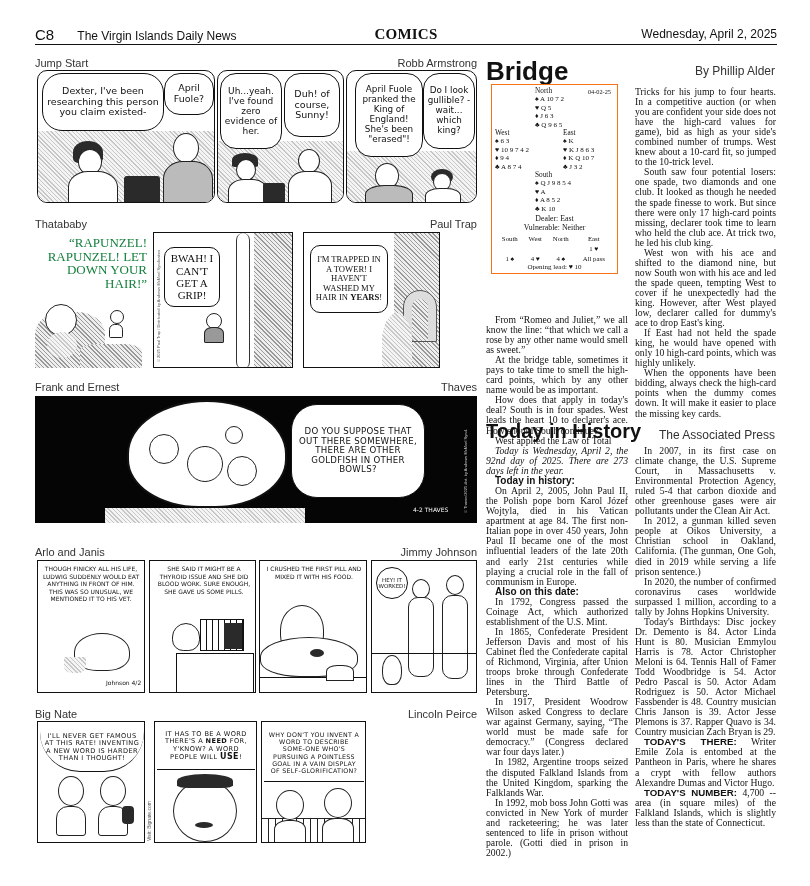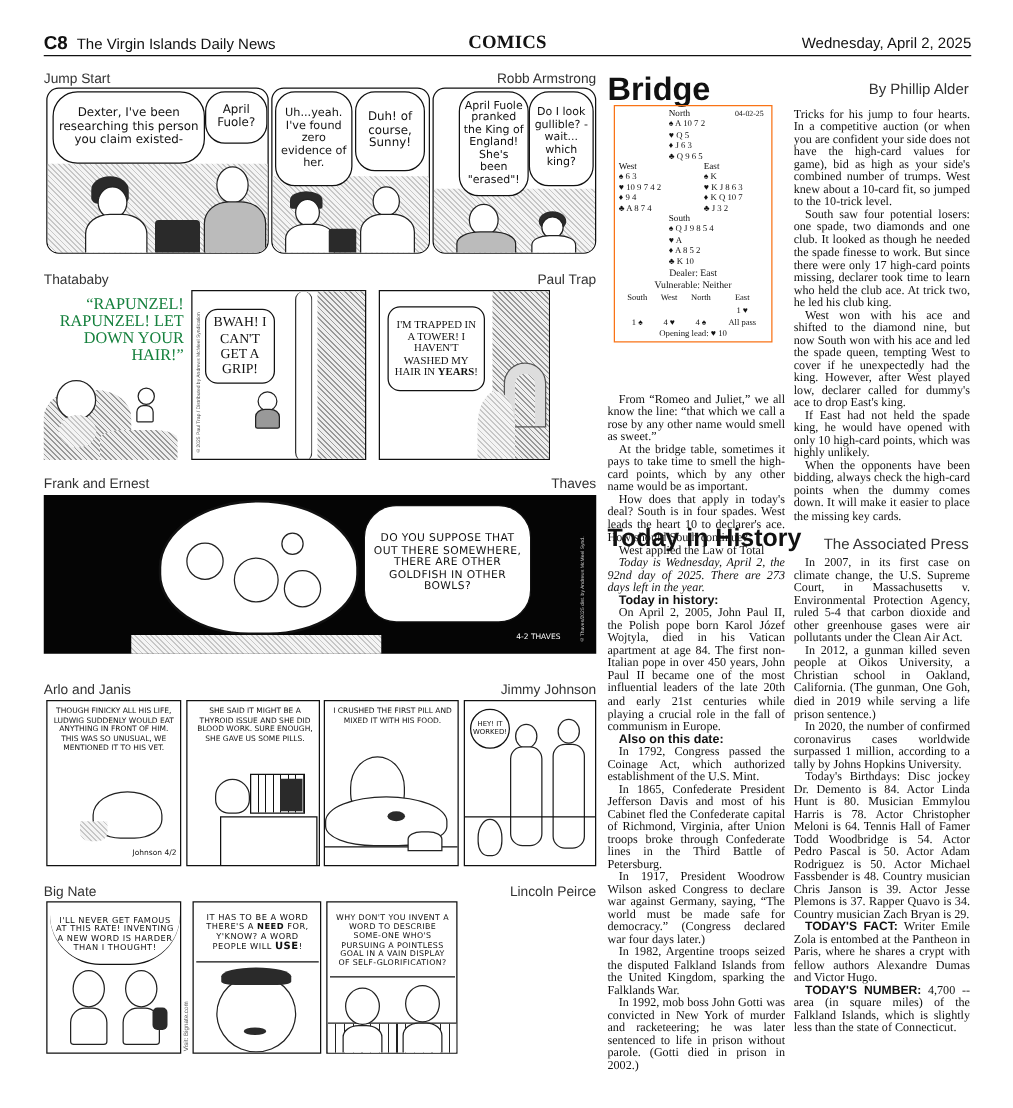--- a/index.html
+++ b/index.html
@@ -2,21 +2,21 @@
 <html><head>
 <meta charset="utf-8">
 <style>
   * { box-sizing: border-box; margin: 0; padding: 0; }
   html, body { width: 810px; height: 886px; background: #ffffff; overflow: hidden; }
   body { position: relative; color: #111; font-family: "Liberation Serif", serif; }
 
   
   .masthead { position: absolute; left: 35px; top: 26px; width: 742px; height: 18px; }
   .masthead .left { position: absolute; left: 0; top: 0; font-family: "Liberation Sans", sans-serif; font-size: 12px; white-space: nowrap; }
-  .masthead .left .page { font-weight: bold; font-size: 15px; margin-right: 4px; }
+  .masthead .left .page { font-weight: normal; font-size: 15px; margin-right: 20px; }
   .masthead .center { position: absolute; left: 0; right: 0; top: 0; text-align: center; font-family: "Liberation Serif", serif; font-weight: bold; font-size: 15px; letter-spacing: 0.2px; }
   .masthead .right { position: absolute; right: 0; top: 1px; font-family: "Liberation Sans", sans-serif; font-size: 12px; }
   .masthead-rule { position: absolute; left: 35px; top: 44px; width: 742px; height: 1px; background: #111; }
 
   
   .strip-label { position: absolute; font-family: "Liberation Sans", sans-serif; font-size: 11px; color: #333; white-space: nowrap; }
   .strip { position: absolute; }
   .panel { position: absolute; border: 1.5px solid #111; background: #fff; overflow: hidden; }
   .panel.rounded { border-radius: 10px; }
   .bubble { position: absolute; background: #fff; border: 1.5px solid #111; border-radius: 14px; text-align: center; font-family: "DejaVu Sans", sans-serif; color: #111; display: flex; align-items: center; justify-content: center; line-height: 1.12; padding: 3px; }
@@ -93,21 +93,21 @@
     <div class="bubble hand" style="left:66px; top:2px; width:56px; height:64px; border-radius:16px; font-size:9.5px;">Duh! of course, Sunny!</div>
   </div>
 
   <div class="panel rounded" style="left:311px; top:0; width:131px; height:133px;">
     <div class="shade-light" style="left:0; top:80px; width:131px; height:53px;"></div>
     <div class="head" style="left:28px; top:92px; width:24px; height:26px;"></div>
     <div class="body-shape" style="left:18px; top:114px; width:48px; height:24px; background:#bbb;"></div>
     <div class="dark-shape" style="left:84px; top:98px; width:22px; height:16px; border-radius:50%;"></div>
     <div class="head" style="left:86px; top:102px; width:18px; height:18px;"></div>
     <div class="body-shape" style="left:78px; top:117px; width:36px; height:20px;"></div>
-    <div class="bubble hand" style="left:20px; top:2px; width:56px; height:84px; border-radius:16px; font-size:8.8px;">April Fuole pranked the King of England! She's been "erased"!</div>
+    <div class="bubble hand" style="left:8px; top:2px; width:68px; height:84px; border-radius:16px; font-size:8.8px;">April Fuole pranked the King of England! She's been "erased"!</div>
     <div class="bubble hand" style="left:76px; top:2px; width:52px; height:76px; border-radius:16px; font-size:8.8px;">Do I look gullible? - wait... which king?</div>
   </div>
 </div>
 
 <div class="strip-label" style="left:35px; top:218px;">Thatababy</div>
 <div class="strip-label" style="right:333px; top:218px;">Paul Trap</div>
 <div class="strip" style="left:35px; top:232px; width:442px; height:136px;">
 
   <div class="serif-caption" style="left:10px; top:4px; width:102px; font-size:13px;">“RAPUNZEL! RAPUNZEL! LET DOWN YOUR HAIR!”</div>
   <div class="shade" style="left:0; top:80px; width:70px; height:56px; border-radius:40% 40% 0 0;"></div>
@@ -304,15 +304,15 @@
   <p>In 1917, President Woodrow Wilson asked Congress to declare war against Germany, saying, “The world must be made safe for democracy.” (Congress declared war four days later.)</p>
   <p>In 1982, Argentine troops seized the disputed Falkland Islands from the United Kingdom, sparking the Falklands War.</p>
   <p>In 1992, mob boss John Gotti was convicted in New York of murder and racketeering; he was later sentenced to life in prison without parole. (Gotti died in prison in 2002.)</p>
 </div>
 
 <div class="col-text" style="left:635px; top:446px; width:141px;">
   <p>In 2007, in its first case on climate change, the U.S. Supreme Court, in Massachusetts v. Environmental Protection Agency, ruled 5-4 that carbon dioxide and other greenhouse gases were air pollutants under the Clean Air Act.</p>
   <p>In 2012, a gunman killed seven people at Oikos University, a Christian school in Oakland, California. (The gunman, One Goh, died in 2019 while serving a life prison sentence.)</p>
   <p>In 2020, the number of confirmed coronavirus cases worldwide surpassed 1 million, according to a tally by Johns Hopkins University.</p>
   <p>Today's Birthdays: Disc jockey Dr. Demento is 84. Actor Linda Hunt is 80. Musician Emmylou Harris is 78. Actor Christopher Meloni is 64. Tennis Hall of Famer Todd Woodbridge is 54. Actor Pedro Pascal is 50. Actor Adam Rodriguez is 50. Actor Michael Fassbender is 48. Country musician Chris Janson is 39. Actor Jesse Plemons is 37. Rapper Quavo is 34. Country musician Zach Bryan is 29.</p>
-  <p><span class="lead">TODAY'S FACT:</span><span> Writer Emile Zola is entombed at the Pantheon in Paris, where he shares a crypt with fellow authors Alexandre Dumas and Victor Hugo.</span></p>
+  <p><span class="lead">TODAY'S THERE:</span><span> Writer Emile Zola is entombed at the Pantheon in Paris, where he shares a crypt with fellow authors Alexandre Dumas and Victor Hugo.</span></p>
   <p><span class="lead">TODAY'S NUMBER:</span><span> 4,700 -- area (in square miles) of the Falkland Islands, which is slightly less than the state of Connecticut.</span></p>
 </div>
 
 </body></html>

